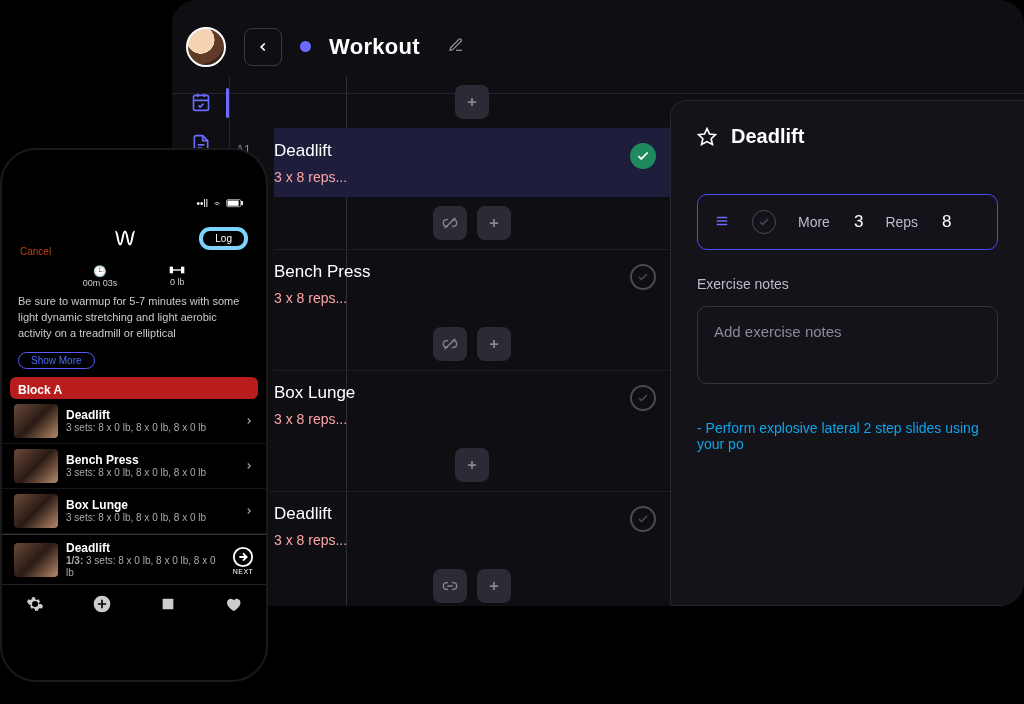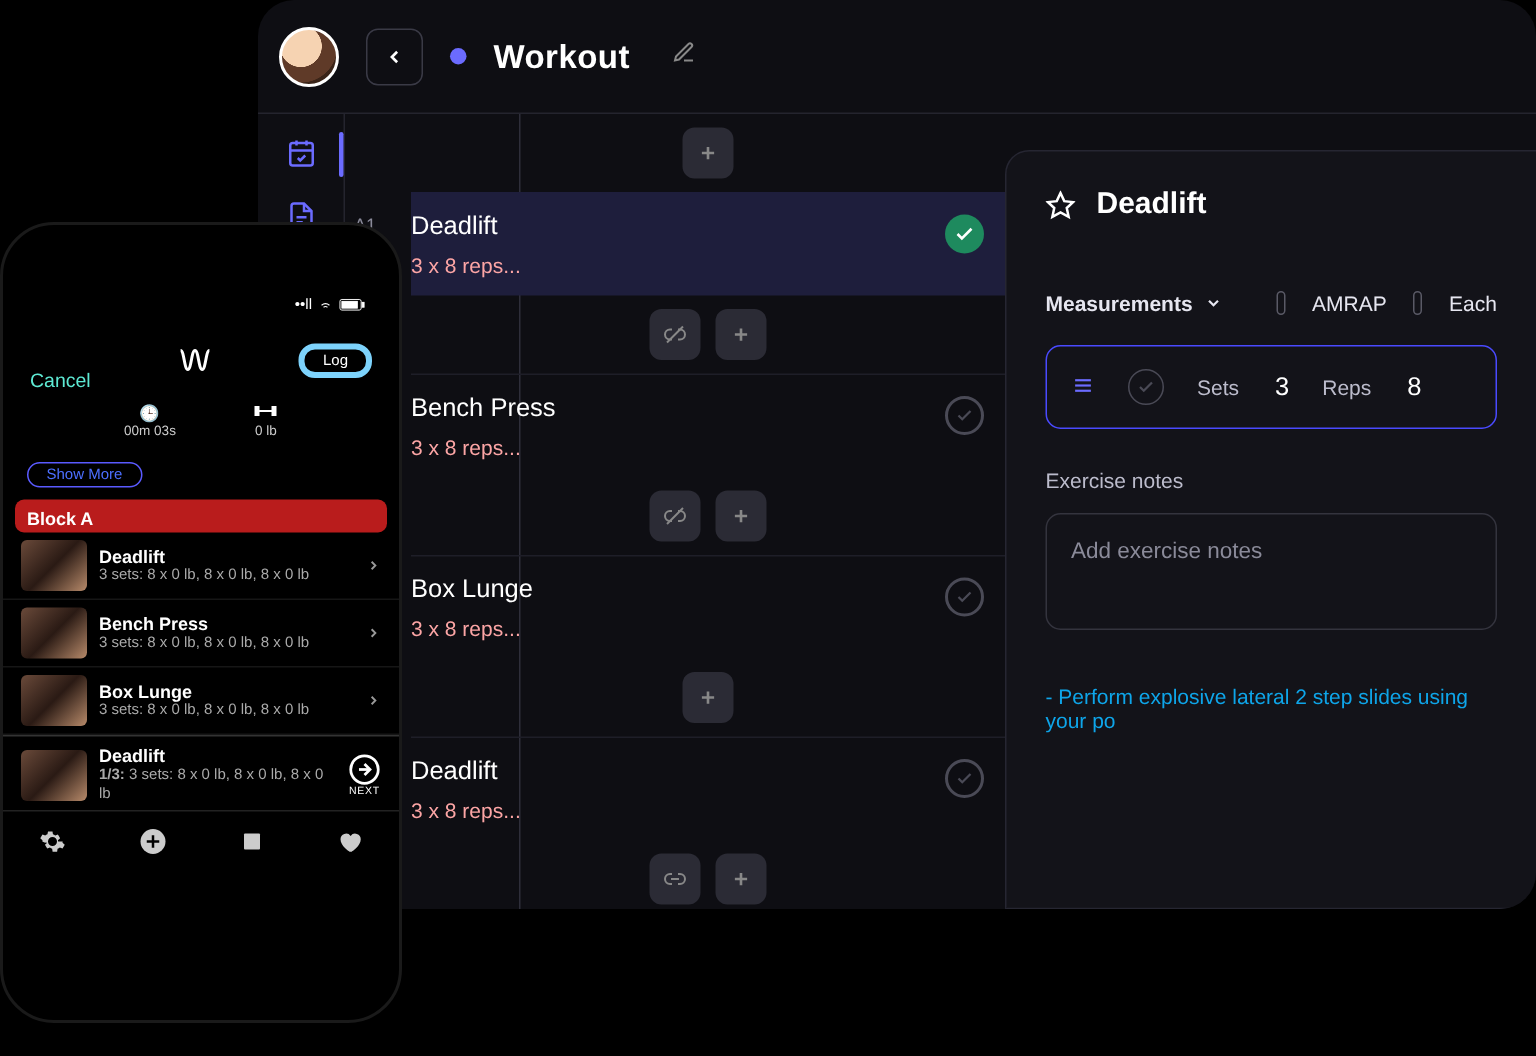--- a/index.html
+++ b/index.html
@@ -2,21 +2,21 @@
 <html><head>
 <meta charset="utf-8">
 <style>
   * { box-sizing: border-box; margin: 0; padding: 0; font-family: -apple-system, BlinkMacSystemFont, "Segoe UI", Helvetica, sans-serif; }
   body { background:#000; width:1024px; height:704px; overflow:hidden; position:relative; color:#fff; }
 
   
   .desktop { position:absolute; left:172px; top:0; width:852px; height:606px; background:#0E0E13; border-radius:24px; overflow:hidden; }
 
   
-  .topbar { height:76px; border-bottom:1px solid #24242E; display:flex; align-items:center; padding:0 14px; gap:18px; }
+  .topbar { height:94px; border-bottom:1px solid #24242E; display:flex; align-items:center; padding:0 14px; gap:18px; }
   .avatar { width:40px; height:40px; border-radius:50%; background:radial-gradient(circle at 35% 30%, #f6d3b2 0 40%, #5f3a28 41% 70%, #3a2418 71% 100%); border:2px solid #fff; }
   .backbtn { width:38px; height:38px; border:1px solid #3A3A46; border-radius:8px; display:flex; align-items:center; justify-content:center; color:#fff; cursor:pointer; }
   .title-dot { width:11px; height:11px; border-radius:50%; background:#6B6BFF; }
   .title-text { font-size:22px; font-weight:700; letter-spacing:.3px; }
   .pencil { margin-left:10px; color:#888; cursor:pointer; }
 
   
   .rail { position:absolute; left:0; top:76px; width:58px; height:calc(100% - 76px); border-right:1px solid #24242E; display:flex; flex-direction:column; align-items:center; padding-top:16px; gap:22px; }
   .rail-icon { width:20px; height:20px; color:#6B6BFF; cursor:pointer; }
   .rail-active { position:absolute; top:12px; right:0; width:3px; height:30px; background:#6B6BFF; border-radius:2px; }
@@ -52,21 +52,21 @@
   .set-val { font-size:17px; }
   .notes-label { margin-top:26px; color:#BCBCCC; font-size:14px; }
   .notes-box { margin-top:14px; border:1px solid #34343E; border-radius:10px; height:78px; padding:16px; color:#8A8A99; font-size:15px; }
   .instr { margin-top:36px; font-size:14px; color:#0ea5e9; }
   .mg-link { margin-top:20px; font-size:15px; text-decoration:underline; display:flex; align-items:center; gap:8px; cursor:pointer; }
 
   
   .phone { position:absolute; left:0; top:148px; width:268px; height:534px; background:#000; border-radius:36px; border:2px solid #1a1a1a; overflow:hidden; }
   .ph-status { height:20px; display:flex; justify-content:flex-end; align-items:center; padding:0 22px; font-size:10px; gap:3px; color:#fff;margin-top:43px; }
   .ph-head { display:flex; align-items:center; justify-content:space-between; padding:6px 18px 4px; }
-  .ph-cancel { color:#5eead4; font-size:13px;margin-top:27px; }
+  .ph-cancel { color:#c2410c; font-size:10px;margin-top:27px; }
   .ph-logo { width:24px; height:18px; }
   .ph-log { border:4px solid #7dd3fc; color:#fff; border-radius:11px; font-size:10px; padding:2px 12px; }
   .ph-timers { display:flex; gap:8px; padding:6px 16px 8px; border-bottom:1px solid #222; }
   .timer { flex:1; border:1px solid #2A2A2A; border-radius:6px; padding:6px 8px; display:flex; align-items:center; justify-content:space-between; }
   .timer-lbl { font-size:7.5px; color:#888; letter-spacing:.5px; }
   .timer-val { font-size:15px; font-weight:600; }
   .timer-btn { width:24px; height:24px; border-radius:50%; background:#fff; display:flex; align-items:center; justify-content:center; color:#000; }
   .timer-btn.play { background:#000; border:1.5px solid #fff; color:#fff; }
   .ph-stats { display:flex; justify-content:center; gap:52px; padding:4px 0 6px; font-size:9px; color:#ccc; }
   .ph-stat { text-align:center; }
@@ -227,46 +227,33 @@
     </div>
   </div>
 
   <div class="detail">
     <div class="detail-head">
       <svg class="star" viewBox="0 0 24 24" fill="none" stroke="#fff" stroke-width="2">
           <polygon points="12 2 15 8.5 22 9.3 17 14 18.5 21 12 17.5 5.5 21 7 14 2 9.3 9 8.5 12 2"></polygon>
         </svg>
       <span class="detail-title">Deadlift</span>
     </div>
-    <div class="meas-row">
-      <span class="meas-label">
-        <span>Measurements</span>
-        <svg width="12" height="12" viewBox="0 0 24 24" fill="none" stroke="currentColor" stroke-width="3">
-            <polyline points="6 9 12 15 18 9"></polyline>
-          </svg>
-      </span>
-      <span style="flex:1"></span>
-      <span class="cb"></span>
-      <span>AMRAP</span>
-      <span class="cb"></span>
-      <span>Each</span>
-    </div>
     <div class="set-row">
       <span class="hamburger"><svg width="16" height="14" viewBox="0 0 24 24" stroke="currentColor" stroke-width="2.5">
             <line x1="3" y1="6" x2="21" y2="6"></line>
             <line x1="3" y1="12" x2="21" y2="12"></line>
             <line x1="3" y1="18" x2="21" y2="18"></line>
           </svg></span>
       <span class="okcircle">
           <svg width="12" height="12" viewBox="0 0 24 24" fill="none" stroke="currentColor" stroke-width="3">
             <polyline points="20 6 9 17 4 12"></polyline>
           </svg>
         </span>
       <div class="set-pair">
-          <span class="set-lbl">Sets</span>
+          <span class="set-lbl">More</span>
           <span class="set-val">3</span>
         </div>
       <div class="set-pair">
           <span class="set-lbl">Reps</span>
           <span class="set-val">8</span>
         </div>
     </div>
     <div class="notes-label">Exercise notes</div>
     <div class="notes-box">Add exercise notes</div>
     <div class="instr">- Perform explosive lateral 2 step slides using your po</div>
@@ -299,20 +286,21 @@
       </div>
     <div class="ph-stat">
         <div class="ph-stat-ico"><svg width="16" height="10" viewBox="0 0 24 12" stroke="#fff" stroke-width="2">
             <line x1="5" y1="6" x2="19" y2="6"></line>
             <rect x="2" y="2" width="3" height="8" fill="#fff"></rect>
             <rect x="19" y="2" width="3" height="8" fill="#fff"></rect>
           </svg></div>
         <div>0 lb</div>
       </div>
   </div>
+  <div class="ph-note">Be sure to warmup for 5-7 minutes with some light dynamic stretching and light aerobic activity on a treadmill or elliptical</div>
   <div class="ph-showmore">Show More</div>
   <div class="ph-block">Block A</div>
 
   <div class="ph-ex">
     <div class="ph-thumb"></div>
     <div class="ph-ex-txt">
         <div class="ph-ex-name">Deadlift</div>
         <div class="ph-ex-sub">3 sets: 8 x 0 lb, 8 x 0 lb, 8 x 0 lb</div>
       </div>
     <svg class="ph-chev" width="10" height="14" viewBox="0 0 24 24" fill="none" stroke="currentColor" stroke-width="3">

